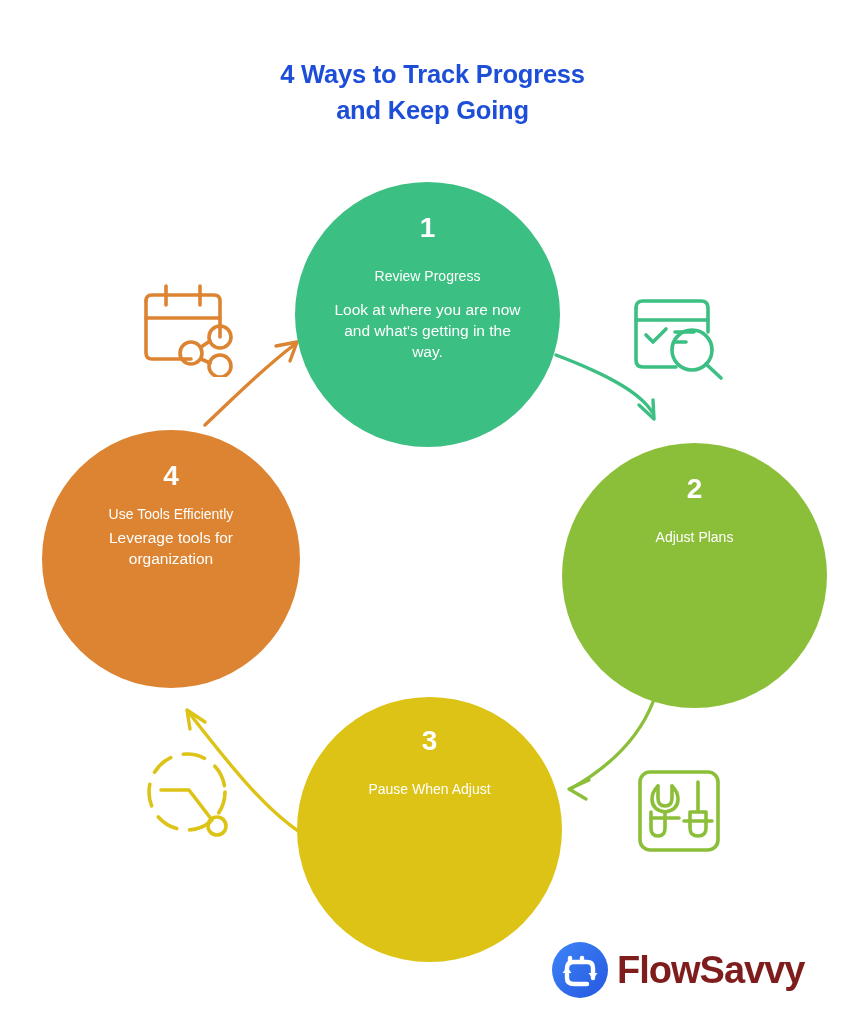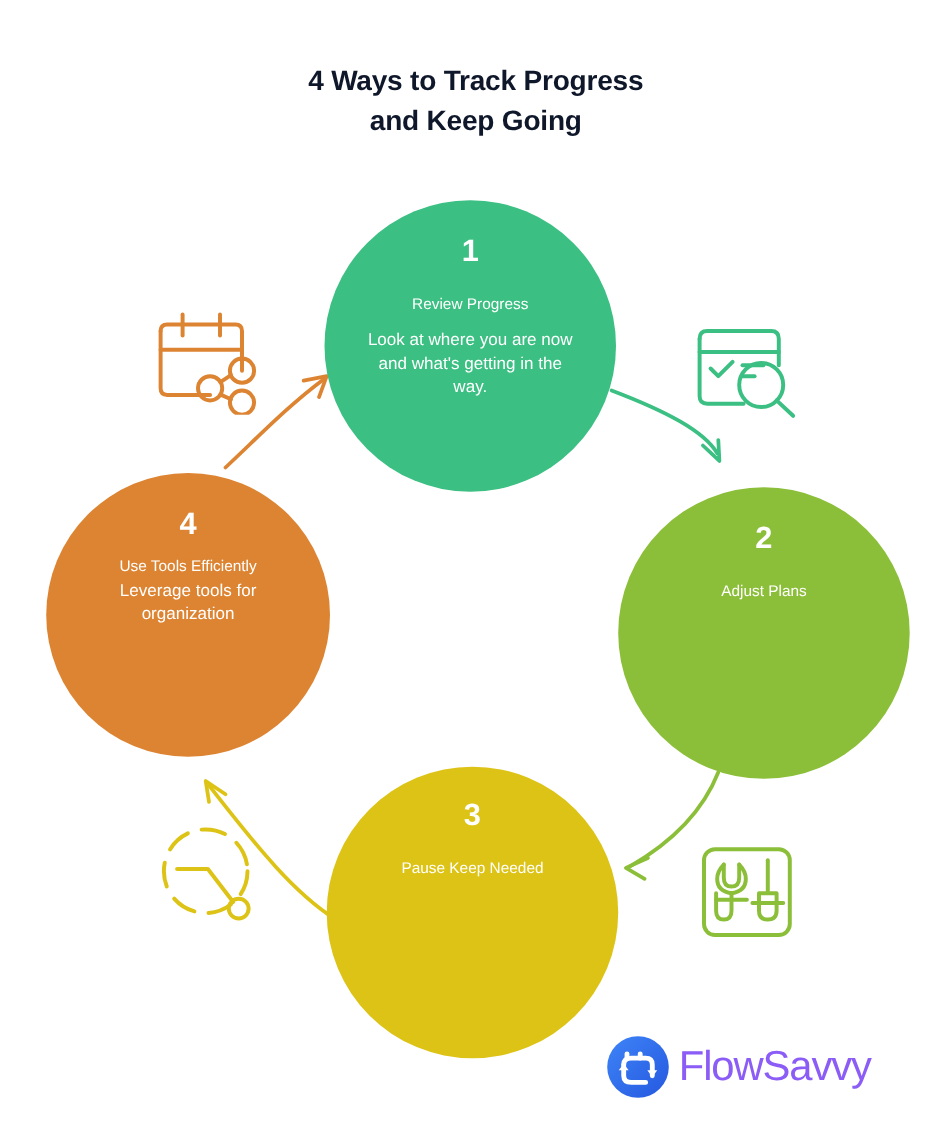--- a/index.html
+++ b/index.html
@@ -23,21 +23,21 @@
   .title-block {
     position: absolute;
     top: 56px;
     left: 0;
     width: 865px;
     text-align: center;
   }
   .title-line {
     font-size: 25.5px;
     font-weight: bold;
-    color: #0f172a;
+    color: #1d4ed8;
     letter-spacing: -0.2px;
     line-height: 36px;
     white-space: nowrap;
   }
 
   
   #arrow-layer {
     position: absolute;
     top: 0;
     left: 0;
@@ -124,22 +124,22 @@
   #logo {
     position: absolute;
     left: 551px;
     top: 941px;
     display: flex;
     align-items: center;
     gap: 8px;
   }
   #logo-wordmark {
     font-size: 38px;
-    font-weight: normal;
-    color: #8b5cf6;
+    font-weight: bold;
+    color: #7f1d1d;
     letter-spacing: -1px;
     line-height: 1;
   }
 </style>
 </head>
 <body>
 
 <div id="infographic">
 
   <div class="title-block">
@@ -176,21 +176,21 @@
     <div class="node-desc">Look at where you are now and what's getting in the way.</div>
   </div>
 
   <div id="node-2" class="node-circle">
     <div class="node-number">2</div>
     <div class="node-title">Adjust Plans</div>
   </div>
 
   <div id="node-3" class="node-circle">
     <div class="node-number">3</div>
-    <div class="node-title">Pause Keep Needed</div>
+    <div class="node-title">Pause When Adjust</div>
   </div>
 
   <div id="node-4" class="node-circle">
     <div class="node-number">4</div>
     <div class="node-title">Use Tools Efficiently</div>
     <div class="node-desc">Leverage tools for organization</div>
   </div>
 
   <div id="icon-calendar-share" class="side-icon">
     <svg width="104" height="96" viewBox="0 0 104 96">

